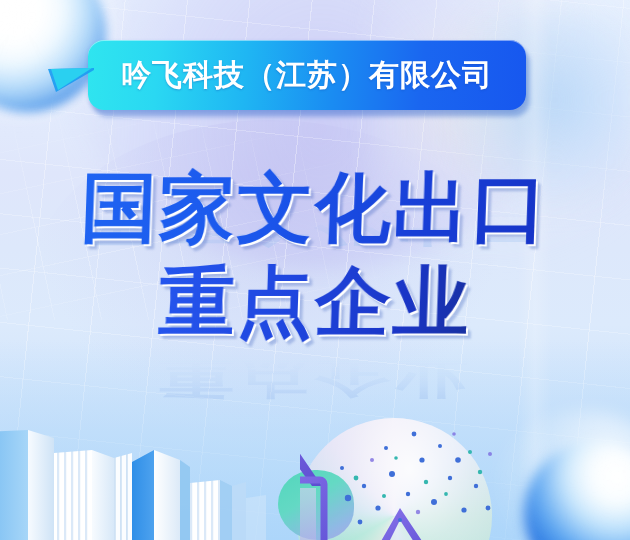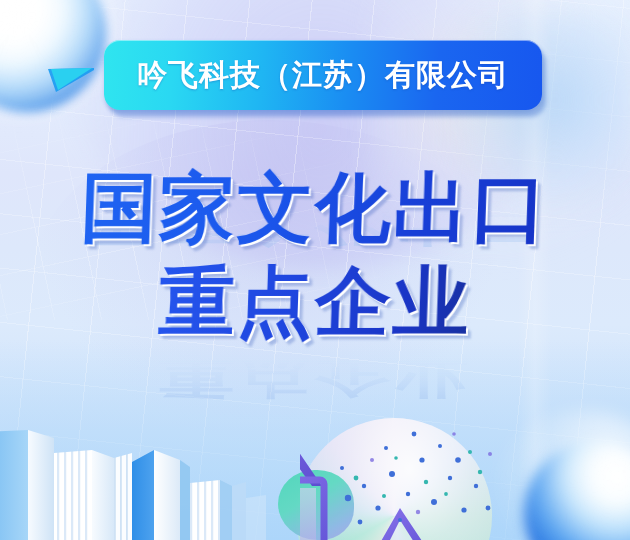--- a/index.html
+++ b/index.html
@@ -86,21 +86,21 @@
   }
   .sphere-br-glow{
     position:absolute; right:-50px; bottom:-60px; width:190px; height:190px;
     border-radius:50%;
     background:radial-gradient(circle at 62% 28%, rgba(255,255,255,.85) 0%, rgba(255,255,255,.25) 34%, rgba(190,225,255,0) 68%);
     filter:blur(8px);
   }
 
   
   .banner-wrap{
-    position:absolute; left:88px; top:40px; width:438px; height:70px;margin-left:16px;
+    position:absolute; left:88px; top:40px; width:438px; height:70px;
   }
   .banner-shadow{
     position:absolute; left:4px; top:7px; width:438px; height:70px;
     border-radius:16px;
     background:rgba(34,92,200,.35);
     filter:blur(2px);
   }
   .banner{
     position:absolute; left:0; top:0; width:438px; height:70px;
     border-radius:16px;

